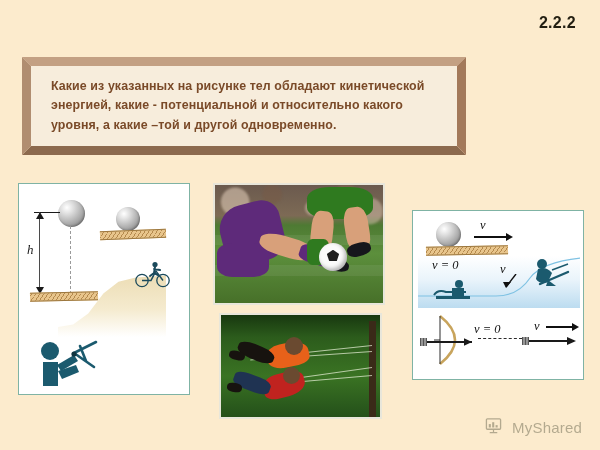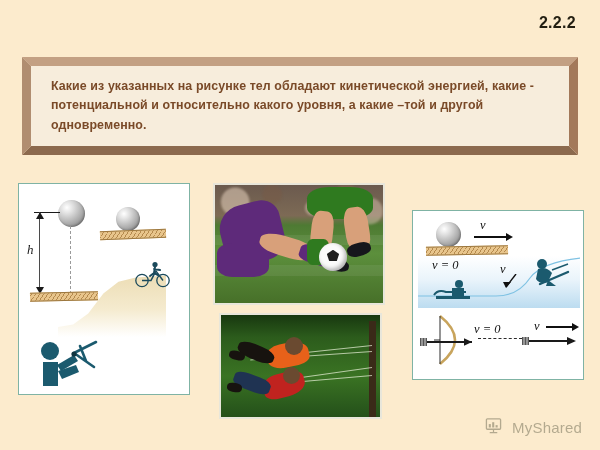--- a/index.html
+++ b/index.html
@@ -24,21 +24,21 @@
     font-weight: bold;
     color: #231f12;
     letter-spacing: 0.3px;
   }
 
   
   .question-frame {
     position: absolute;
     left: 22px;
     top: 57px;
-    width: 556px;
+    width: 444px;
     height: 98px;
     box-sizing: border-box;
   }
   .bevel-top {
     position: absolute;
     left: 0; top: 0;
     width: 100%; height: 9px;
     background: #c3a083;
     clip-path: polygon(0 0, 100% 0, calc(100% - 9px) 100%, 9px 100%);
   }

